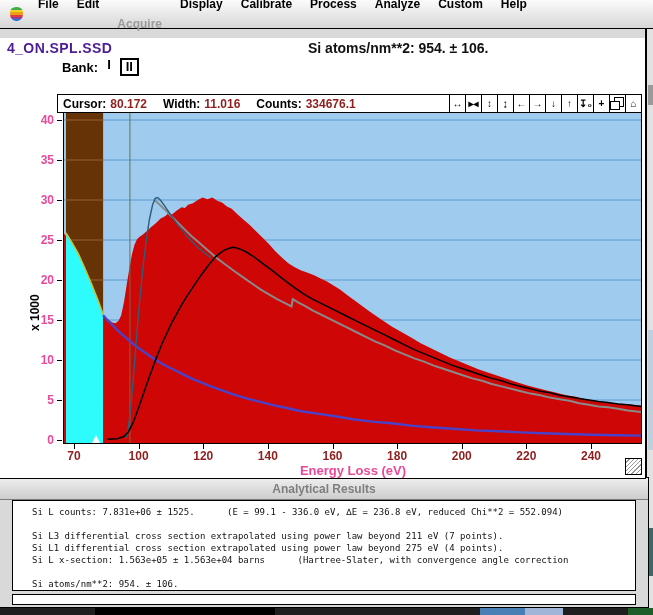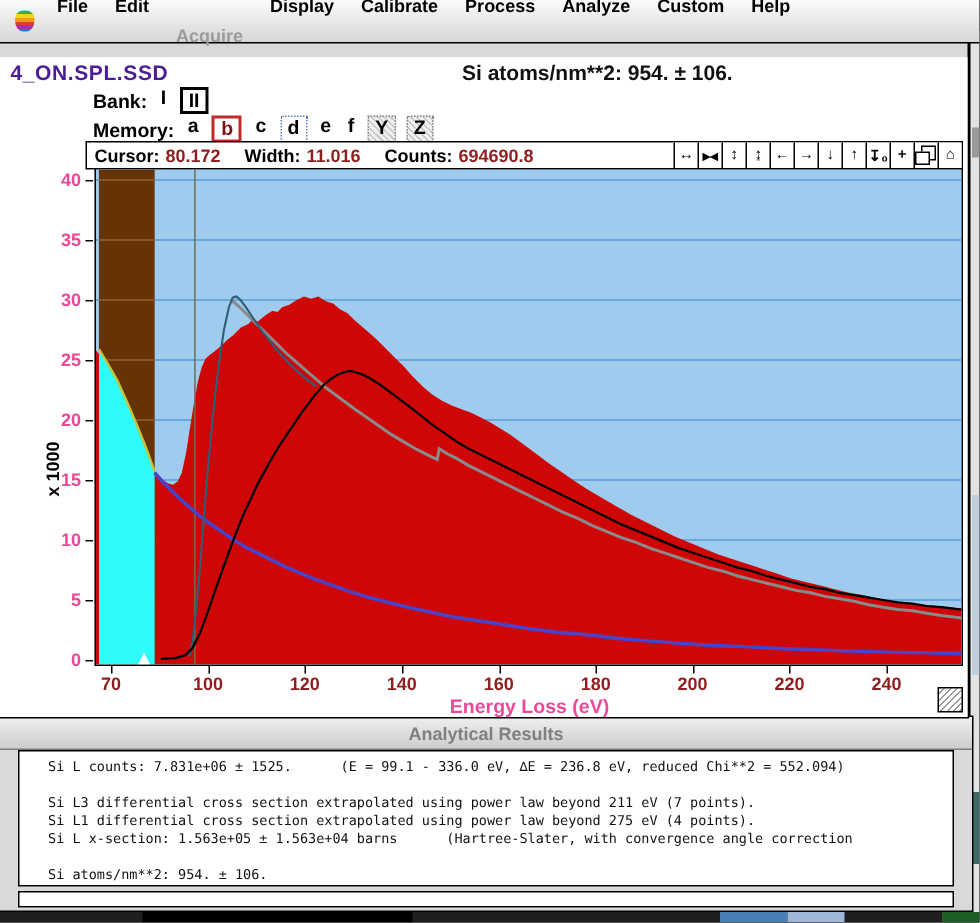--- a/index.html
+++ b/index.html
@@ -123,41 +123,28 @@
       <span class="file-label">4_ON.SPL.SSD</span>
       <span class="hdr-result">Si atoms/nm**2: 954. ± 106.</span>
 
       <div class="selrow row-bank">
         <span>Bank:</span>
         <span id="bank-items" style="display:flex;gap:7px;">
             <span class="chip plain">I</span>
             <span class="chip boxed">II</span>
           </span>
       </div>
-      <div class="selrow row-mem">
-        <span>Memory:</span>
-        <span id="memory-items" style="display:flex;gap:7px;">
-            <span class="chip plain">a</span>
-            <span class="chip selected-red">b</span>
-            <span class="chip plain">c</span>
-            <span class="chip dotted">d</span>
-            <span class="chip plain">e</span>
-            <span class="chip plain">f</span>
-            <span class="chip hatched">Y</span>
-            <span class="chip hatched">Z</span>
-          </span>
-      </div>
 
       <div class="statusbar">
         <span class="lab">Cursor:</span>
         <span class="val">80.172</span>
         <span class="lab">Width:</span>
         <span class="val">11.016</span>
         <span class="lab">Counts:</span>
-        <span class="val">694690.8</span>
+        <span class="val">334676.1</span>
         <div class="toolbar" id="toolbar">
             <div class="tool-btn">↔</div>
             <div class="tool-btn">▸◂</div>
             <div class="tool-btn">↕</div>
             <div class="tool-btn">↨</div>
             <div class="tool-btn">←</div>
             <div class="tool-btn">→</div>
             <div class="tool-btn">↓</div>
             <div class="tool-btn">↑</div>
             <div class="tool-btn">↧₀</div>

